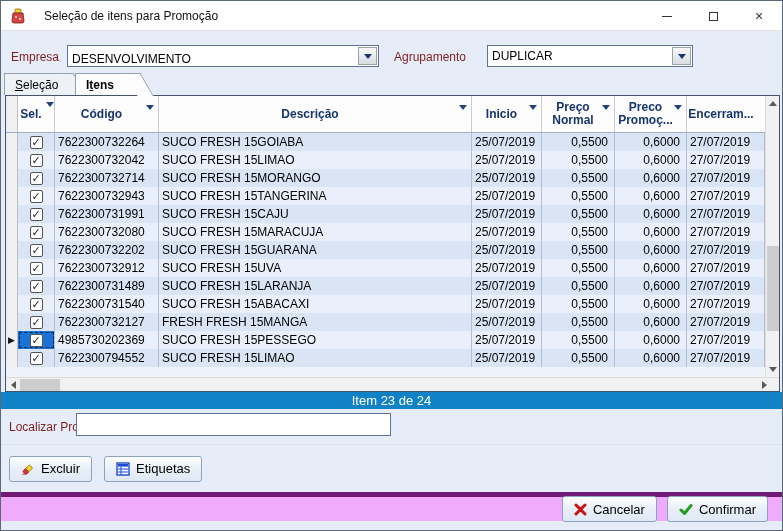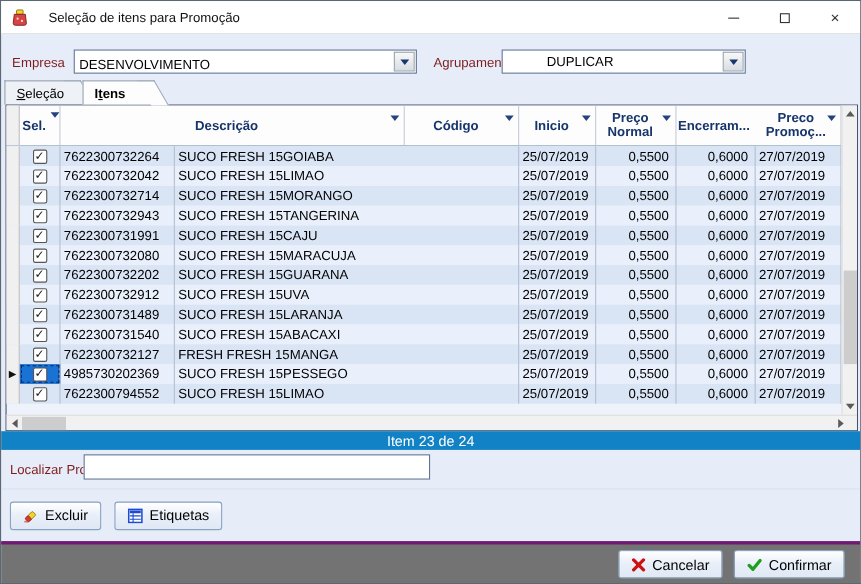--- a/index.html
+++ b/index.html
@@ -131,22 +131,22 @@
     height:26px; padding:0 11px; font-size:13px; color:#000;
     background:linear-gradient(#ffffff,#eaf0f9 45%,#dfe8f5);
     border:1px solid #8aa3c0; border-radius:3px;
     display:inline-flex; align-items:center; gap:6px;
     font-family:"Liberation Sans", sans-serif;
   }
   .btn svg{ flex:0 0 auto; }
 
   
   .bottombar{
-    position:absolute; left:0; top:491px; width:100%; height:39px;
-    background:#737373; border-top:3px solid #701a75;
+    position:absolute; left:0; top:491px; width:100%; height:29px;
+    background:#f0abfc; border-top:5px solid #701a75;
     display:flex; align-items:center; justify-content:flex-end; gap:10px; padding-right:14px;
   }
 </style>
 </head>
 <body>
 
 <div class="window">
 
   <div class="titlebar">
     <svg class="app-icon" viewBox="0 0 16 16">
@@ -171,63 +171,63 @@
 
   <span class="label" style="left:10px; top:49px;">Empresa</span>
   <div class="combo" style="left:66px; top:44px; width:312px;align-items:flex-end;">
     <span class="combo-value">DESENVOLVIMENTO</span>
     <span class="combo-btn">
         <span class="tri-down"></span>
       </span>
   </div>
 
   <span class="label" style="left:393px; top:49px;">Agrupamento</span>
-  <div class="combo" style="left:455px; top:44px; width:222px;padding-left:36px;">
+  <div class="combo" style="left:486px; top:44px; width:206px;">
     <span class="combo-value">DUPLICAR</span>
     <span class="combo-btn">
         <span class="tri-down"></span>
       </span>
   </div>
 
   <div class="tab tab-inactive" style="left:3px; width:68px;">
     <span><span></span><span class="accel">S</span><span>eleção</span></span>
   </div>
   <div class="tab tab-active" style="left:74px; width:64px;">
     <span><span>I</span><span class="accel">t</span><span>ens</span></span>
   </div>
 
   <div class="grid">
     <div class="grid-header">
       <div class="hcell h-ind c-ind"></div>
       <div class="hcell h-sel c-sel">
         <span>Sel.</span>
         <span class="sort"><span class="tri-down"></span></span>
       </div>
+      <div class="hcell c-cod">
+        <span>Código</span>
+        <span class="sort"><span class="tri-down"></span></span>
+      </div>
       <div class="hcell c-desc">
         <span>Descrição</span>
         <span class="sort"><span class="tri-down"></span></span>
       </div>
-      <div class="hcell c-cod">
-        <span>Código</span>
-        <span class="sort"><span class="tri-down"></span></span>
-      </div>
       <div class="hcell c-ini">
         <span>Inicio</span>
         <span class="sort"><span class="tri-down"></span></span>
       </div>
       <div class="hcell c-norm">
         <span>Preço Normal</span>
         <span class="sort"><span class="tri-down"></span></span>
       </div>
+      <div class="hcell c-promo">
+        <span>Preco Promoç...</span>
+        <span class="sort"><span class="tri-down"></span></span>
+      </div>
       <div class="hcell c-enc" style="border-right:none;">
         <span>Encerram...</span>
-      </div>
-      <div class="hcell c-promo">
-        <span>Preco Promoç...</span>
-        <span class="sort"><span class="tri-down"></span></span>
       </div>
     </div>
 
     <div class="grid-body">
         <div class="grid-row r-dark">
           <div class="gc c-ind"></div>
           <div class="gc c-sel">
             <span class="cb">✓</span>
           </div>
           <div class="gc c-cod">7622300732264</div>

